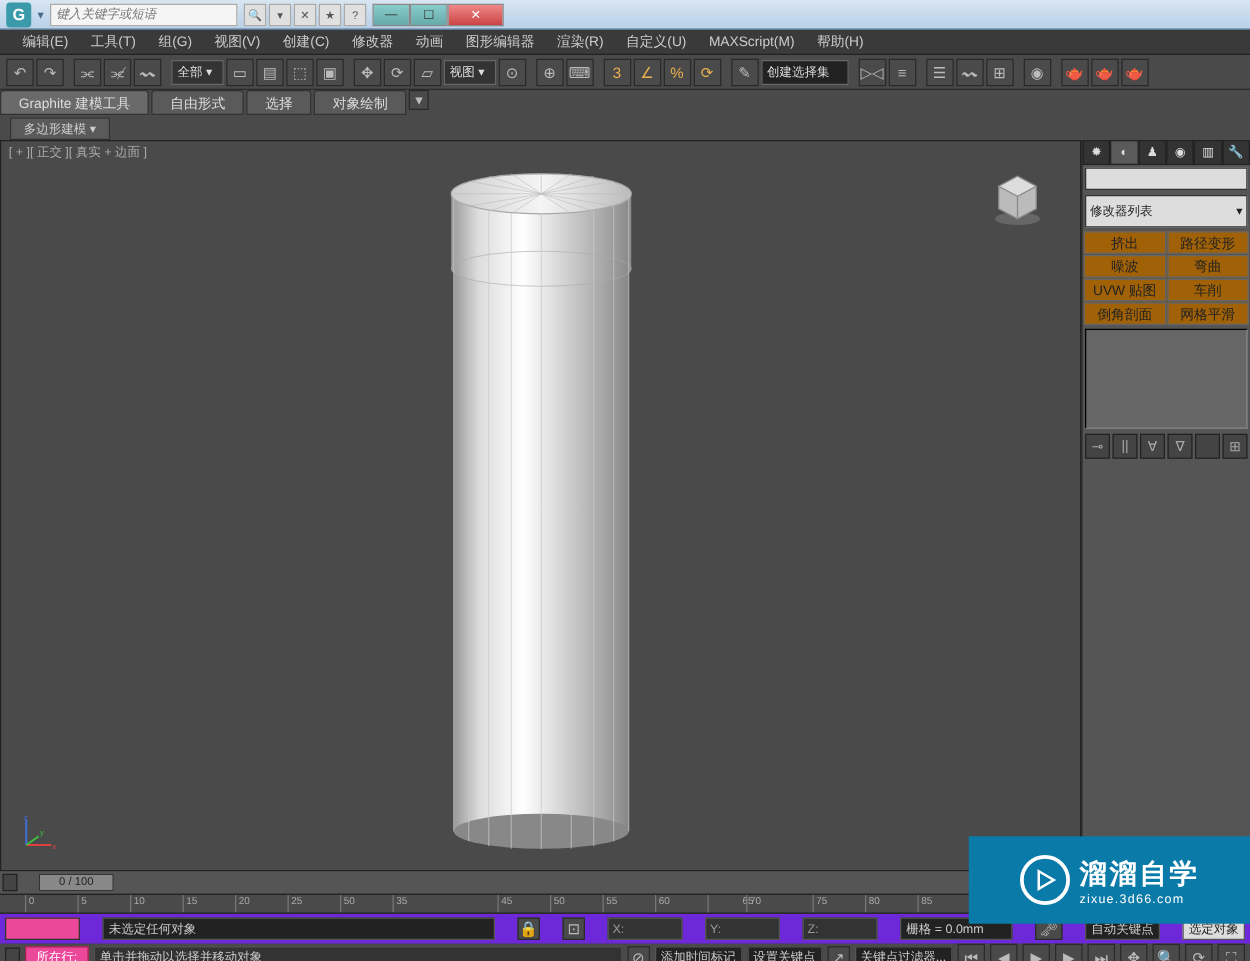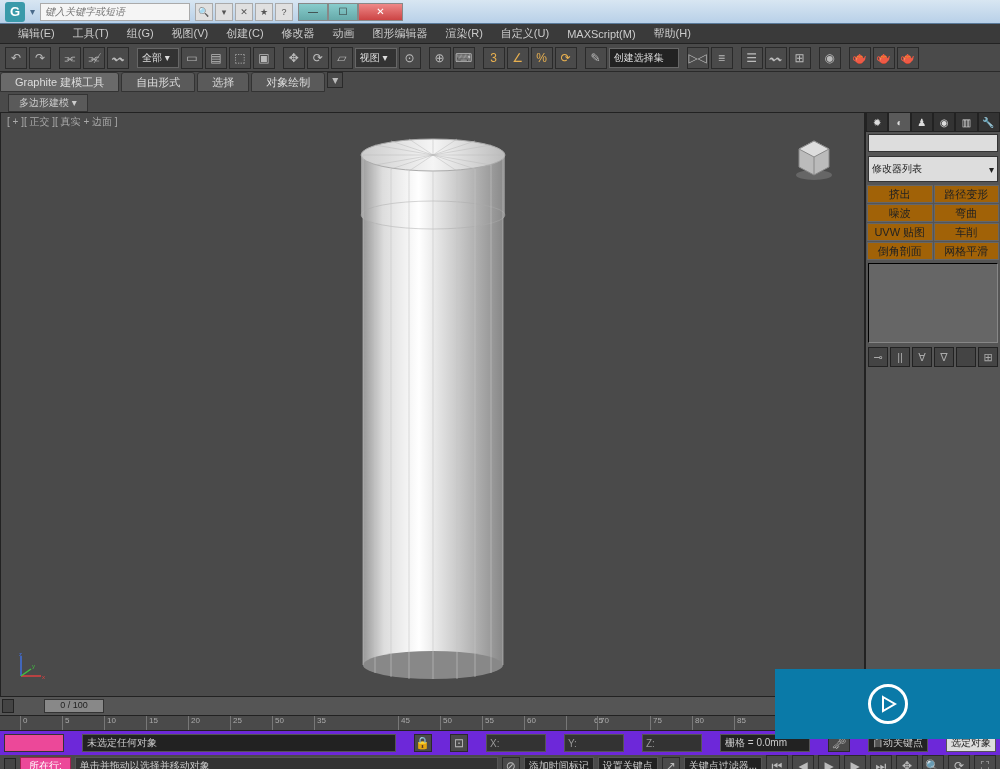--- a/index.html
+++ b/index.html
@@ -52,21 +52,21 @@
 .rp-drop { height: 26px; background: #ddd; border: 1px solid #333; margin: 2px; color:#222; font-size:10px; padding: 0 3px; display:flex; align-items:center; justify-content:space-between; }
 .mod-grid { display:grid; grid-template-columns: 1fr 1fr; gap:1px; padding: 1px; }
 .mod-btn { height: 18px; background: #a16207; border: 1px solid #666; color: #222; font-size: 11px; display:flex; align-items:center; justify-content:center; }
 .mod-stack { height: 80px; background: #666; border: 1px inset #333; margin: 2px; }
 .mod-tools { display:flex; gap:2px; padding: 2px; }
 .mod-tool { flex:1; height:20px; background:#444; border:1px solid #222; display:flex; align-items:center; justify-content:center; color:#aaa; font-size:11px; }
 
 
 .timeline-area { height: 90px; background: #3a3a3a; display:flex; flex-direction:column; }
 .time-slider { height: 18px; background: #555; display:flex; align-items:center; position:relative; }
-.slider-thumb { width: 60px; height: 14px; background: #888; border:1px solid #333; margin-left: 30px; text-align:center; font-size:9px; color:#222; }
+.slider-thumb { width: 60px; height: 14px; background: #888; border:1px solid #333; margin-left: 17px; text-align:center; font-size:9px; color:#222; }
 .time-ruler { height: 16px; background: #4a4a4a; border-top:1px solid #222; border-bottom:1px solid #222; position:relative; overflow:hidden; }
 .tick { position:absolute; top:0; height:100%; border-left:1px solid #777; font-size:8px; color:#aaa; padding-left:2px; }
 .status-row { display:flex; height: 24px; align-items:center; gap: 18px; padding: 0 4px; background:#6d28d9; }
 .status-box { height:18px; background:#222; border:1px solid #555; font-size:10px; color:#ccc; display:flex; align-items:center; padding:0 4px; }
 .coord-box { width:60px; height:18px; background:#333; border:1px solid #555; font-size:10px; color:#999; display:flex; align-items:center; padding: 0 3px; }
 .hint-row { display:flex; height: 22px; align-items:center; gap:4px; padding: 0 4px; background:#4a4a4a; }
 .prompt-btn { height:18px; padding: 0 8px; background:#ec4899; border:1px solid #a02050; color:#fff; font-size:10px; display:flex; align-items:center; }
 
 
 .watermark { position:absolute; right:0; bottom:30px; width:225px; height:70px; background:#0a7aa8; display:flex; align-items:center; justify-content:center; gap:8px; padding:5px; }
@@ -338,13 +338,17 @@
     <div class="tb-btn">⛶</div>
   </div>
 </div>
 
 <div class="watermark">
   <div class="wm-logo">
     <svg width="22" height="22" viewBox="0 0 22 22">
         <polygon points="6,4 18,11 6,18" fill="none" stroke="#fff" stroke-width="2"></polygon>
       </svg>
   </div>
+  <div class="wm-text">
+    <div class="wm-main">溜溜自学</div>
+    <div class="wm-sub">zixue.3d66.com</div>
+  </div>
 </div>
 
 </body></html>

